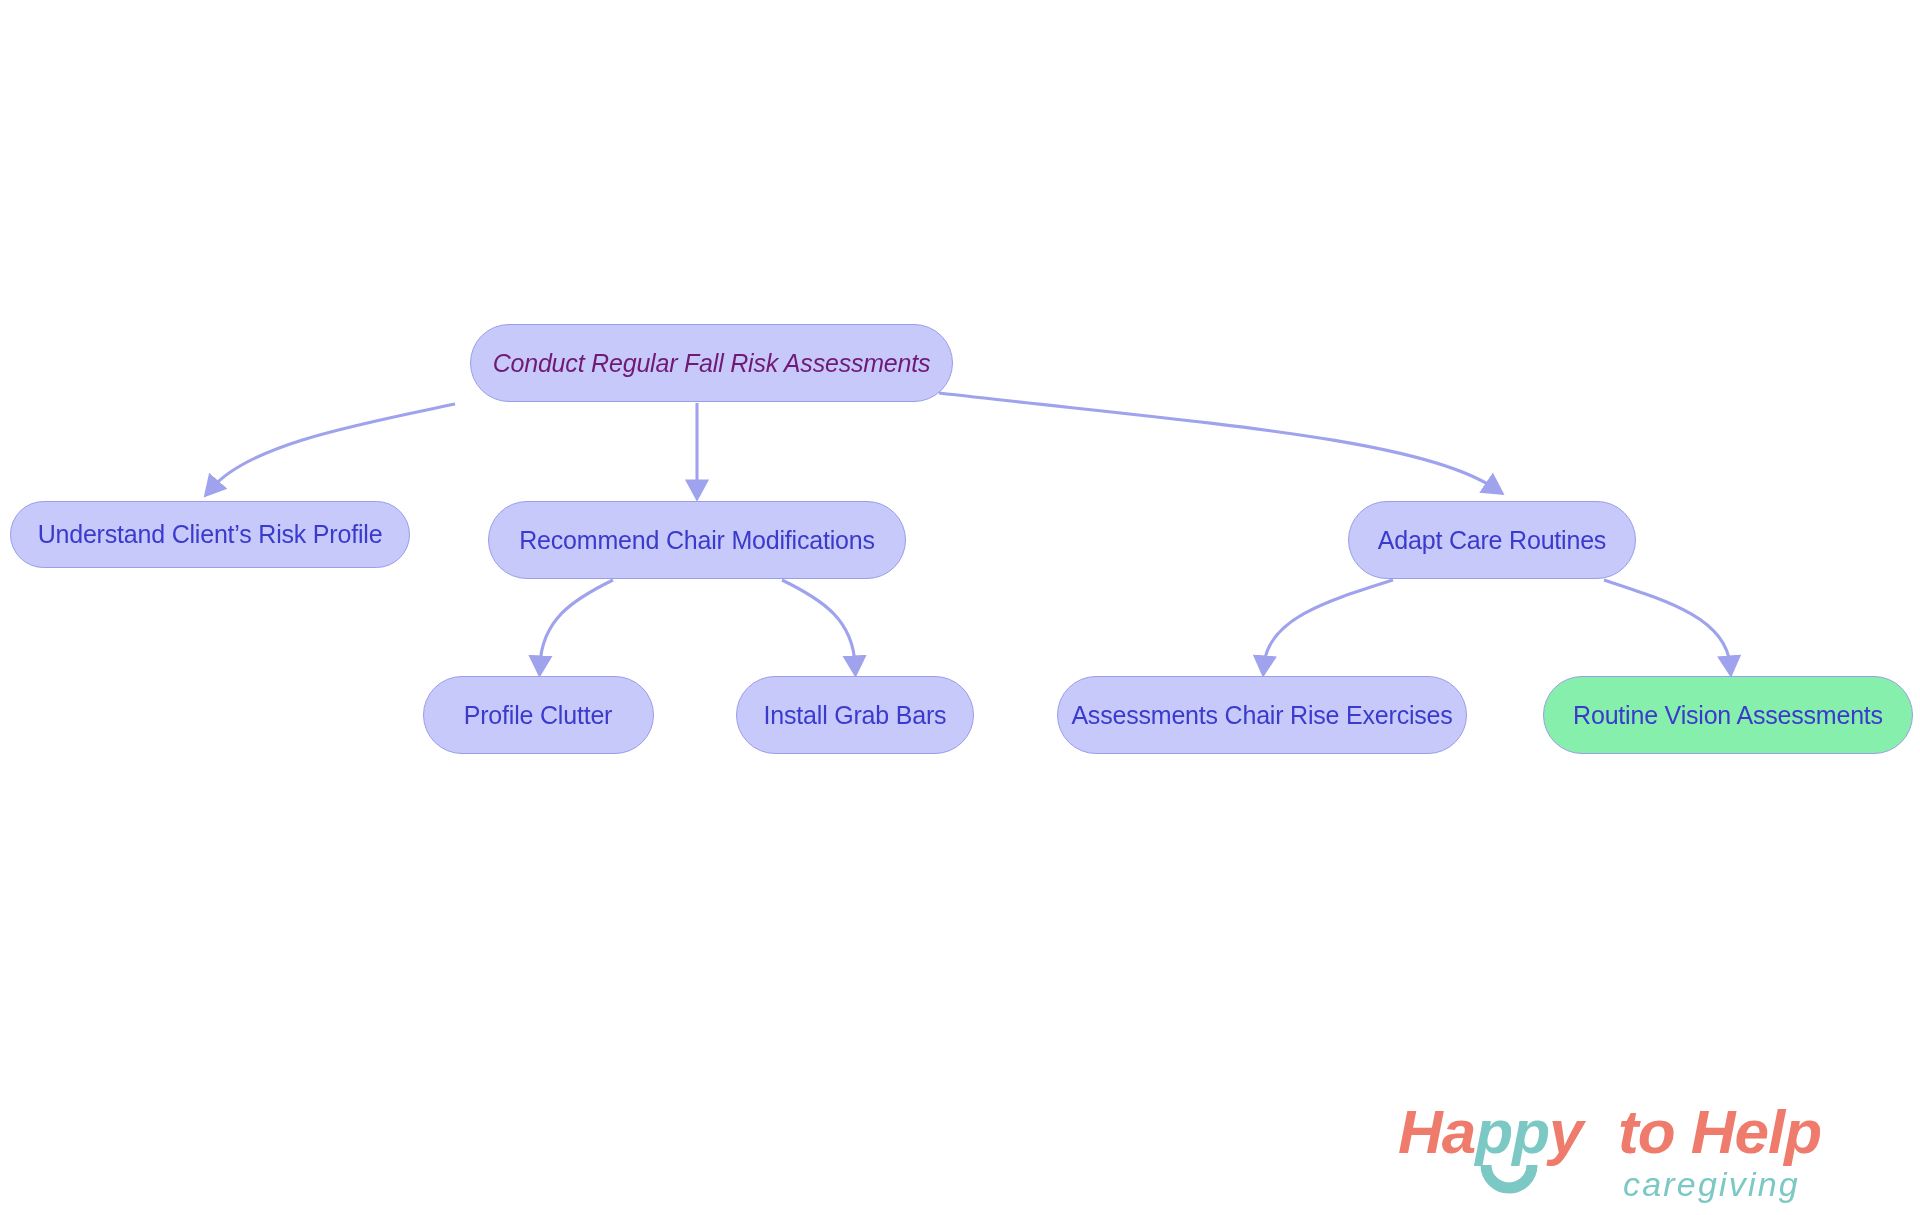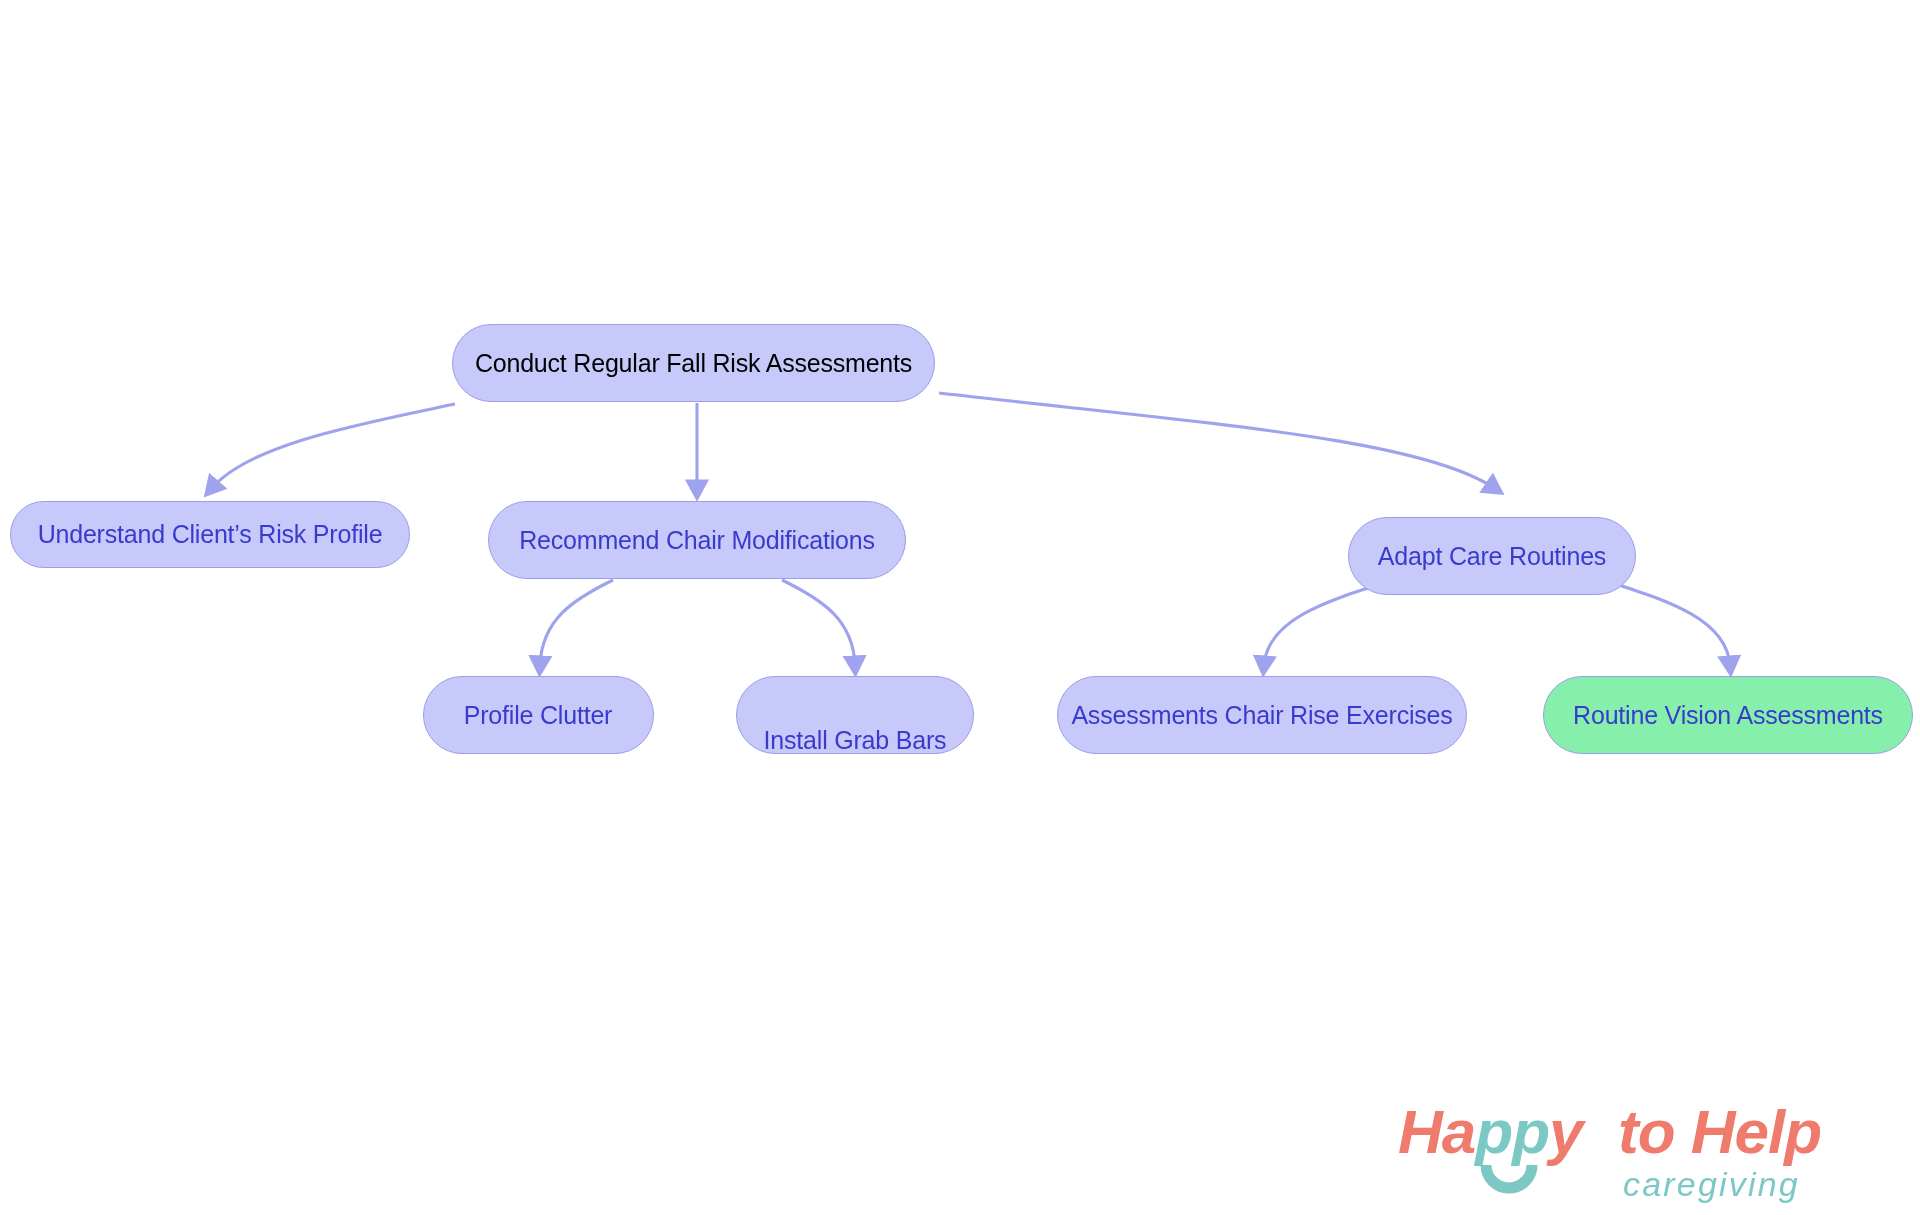--- a/index.html
+++ b/index.html
@@ -85,41 +85,41 @@
       <path d="M 613,580 C 572,600 542,620 540,665" marker-end="url(#arrowhead)"></path>
 
       <path d="M 782,580 C 823,600 853,620 855,665" marker-end="url(#arrowhead)"></path>
 
       <path d="M 1393,580 C 1330,600 1268,618 1264,665" marker-end="url(#arrowhead)"></path>
 
       <path d="M 1604,580 C 1665,600 1726,618 1730,665" marker-end="url(#arrowhead)"></path>
     </g>
   </svg>
 
-  <div class="node" style="left: 452px; top: 324px; width: 483px; height: 78px; background: rgb(198, 201, 250); border-color: rgb(154, 157, 232); color: #000000;">
+  <div class="node" style="left: 470px; top: 324px; width: 483px; height: 78px; background: rgb(198, 201, 250); border-color: rgb(154, 157, 232); color: #701a75; font-style: italic;">
     <span class="node-label">Conduct Regular Fall Risk Assessments</span>
   </div>
 
   <div class="node" style="left: 10px; top: 501px; width: 400px; height: 67px; background: rgb(198, 201, 250); border-color: rgb(154, 157, 232); color: rgb(58, 58, 204);">
     <span class="node-label">Understand Client’s Risk Profile</span>
   </div>
 
   <div class="node" style="left: 488px; top: 501px; width: 418px; height: 78px; background: rgb(198, 201, 250); border-color: rgb(154, 157, 232); color: rgb(58, 58, 204);">
     <span class="node-label">Recommend Chair Modifications</span>
   </div>
 
-  <div class="node" style="left: 1348px; top: 501px; width: 288px; height: 78px; background: rgb(198, 201, 250); border-color: rgb(154, 157, 232); color: rgb(58, 58, 204); margin-top: 16px;">
+  <div class="node" style="left: 1348px; top: 501px; width: 288px; height: 78px; background: rgb(198, 201, 250); border-color: rgb(154, 157, 232); color: rgb(58, 58, 204);">
     <span class="node-label">Adapt Care Routines</span>
   </div>
 
   <div class="node" style="left: 422.5px; top: 676px; width: 231px; height: 78px; background: rgb(198, 201, 250); border-color: rgb(154, 157, 232); color: rgb(58, 58, 204);">
     <span class="node-label">Profile Clutter</span>
   </div>
 
-  <div class="node" style="left: 736px; top: 676px; width: 238px; height: 78px; background: rgb(198, 201, 250); border-color: rgb(154, 157, 232); color: rgb(58, 58, 204); align-items: flex-end;">
+  <div class="node" style="left: 736px; top: 676px; width: 238px; height: 78px; background: rgb(198, 201, 250); border-color: rgb(154, 157, 232); color: rgb(58, 58, 204);">
     <span class="node-label">Install Grab Bars</span>
   </div>
 
   <div class="node" style="left: 1057px; top: 676px; width: 410px; height: 78px; background: rgb(198, 201, 250); border-color: rgb(154, 157, 232); color: rgb(58, 58, 204);">
     <span class="node-label">Assessments Chair Rise Exercises</span>
   </div>
 
   <div class="node" style="left: 1543px; top: 676px; width: 370px; height: 78px; background: #86efac; border-color: rgb(154, 157, 232); color: rgb(58, 58, 204);">
     <span class="node-label">Routine Vision Assessments</span>
   </div>

